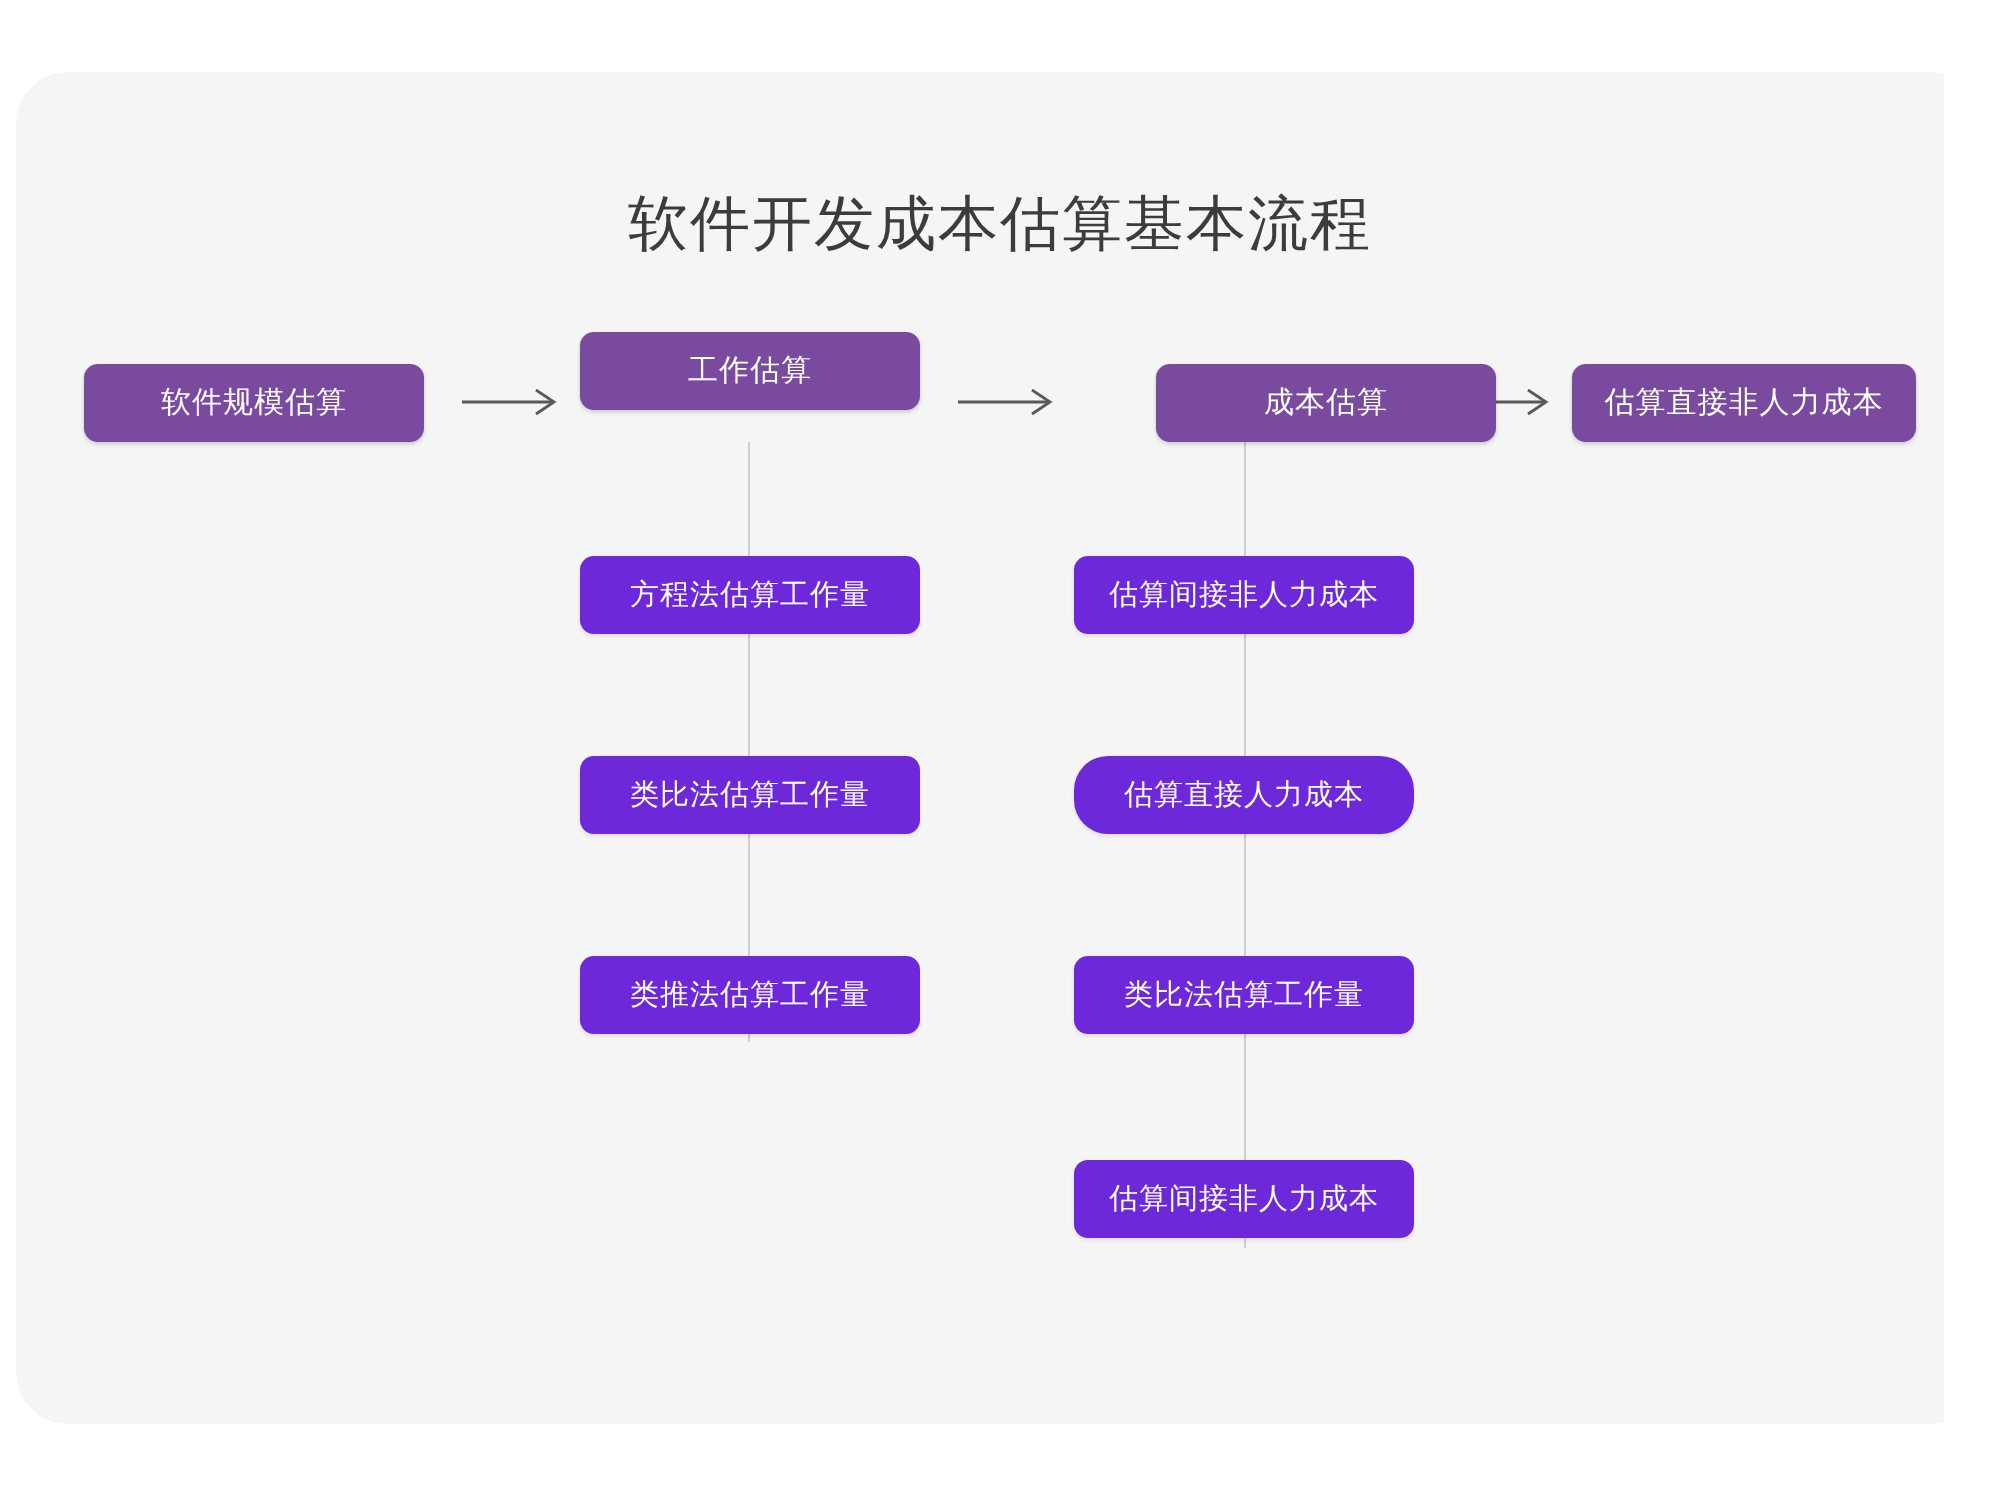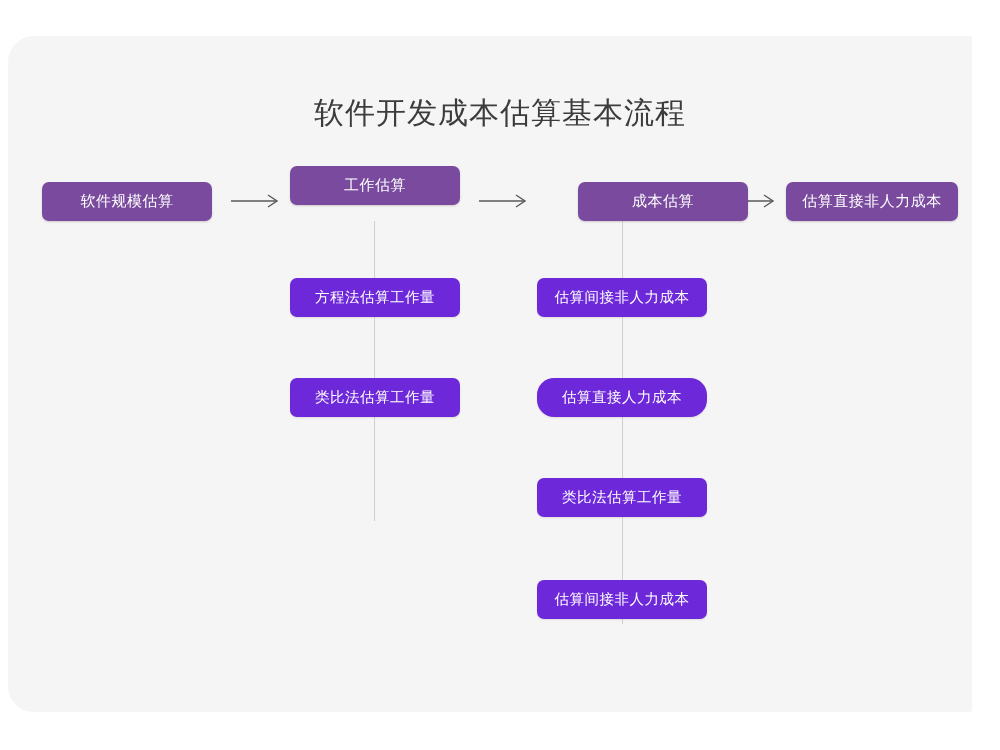--- a/index.html
+++ b/index.html
@@ -141,20 +141,23 @@
   </div>
 
   <div class="node sub" style="left:290px; top:278px;">
     <span>方程法估算工作量</span>
   </div>
 
   <div class="node sub" style="left:290px; top:378px;">
     <span>类比法估算工作量</span>
   </div>
 
+  <div class="node sub" style="left:290px; top:478px;">
+    <span>类推法估算工作量</span>
+  </div>
 
   <div class="node sub" style="left:537px; top:278px;">
     <span>估算间接非人力成本</span>
   </div>
 
   <div class="node sub" style="left:537px; top:378px;border-radius:17px;">
     <span>估算直接人力成本</span>
   </div>
 
   <div class="node sub" style="left:537px; top:478px;">

